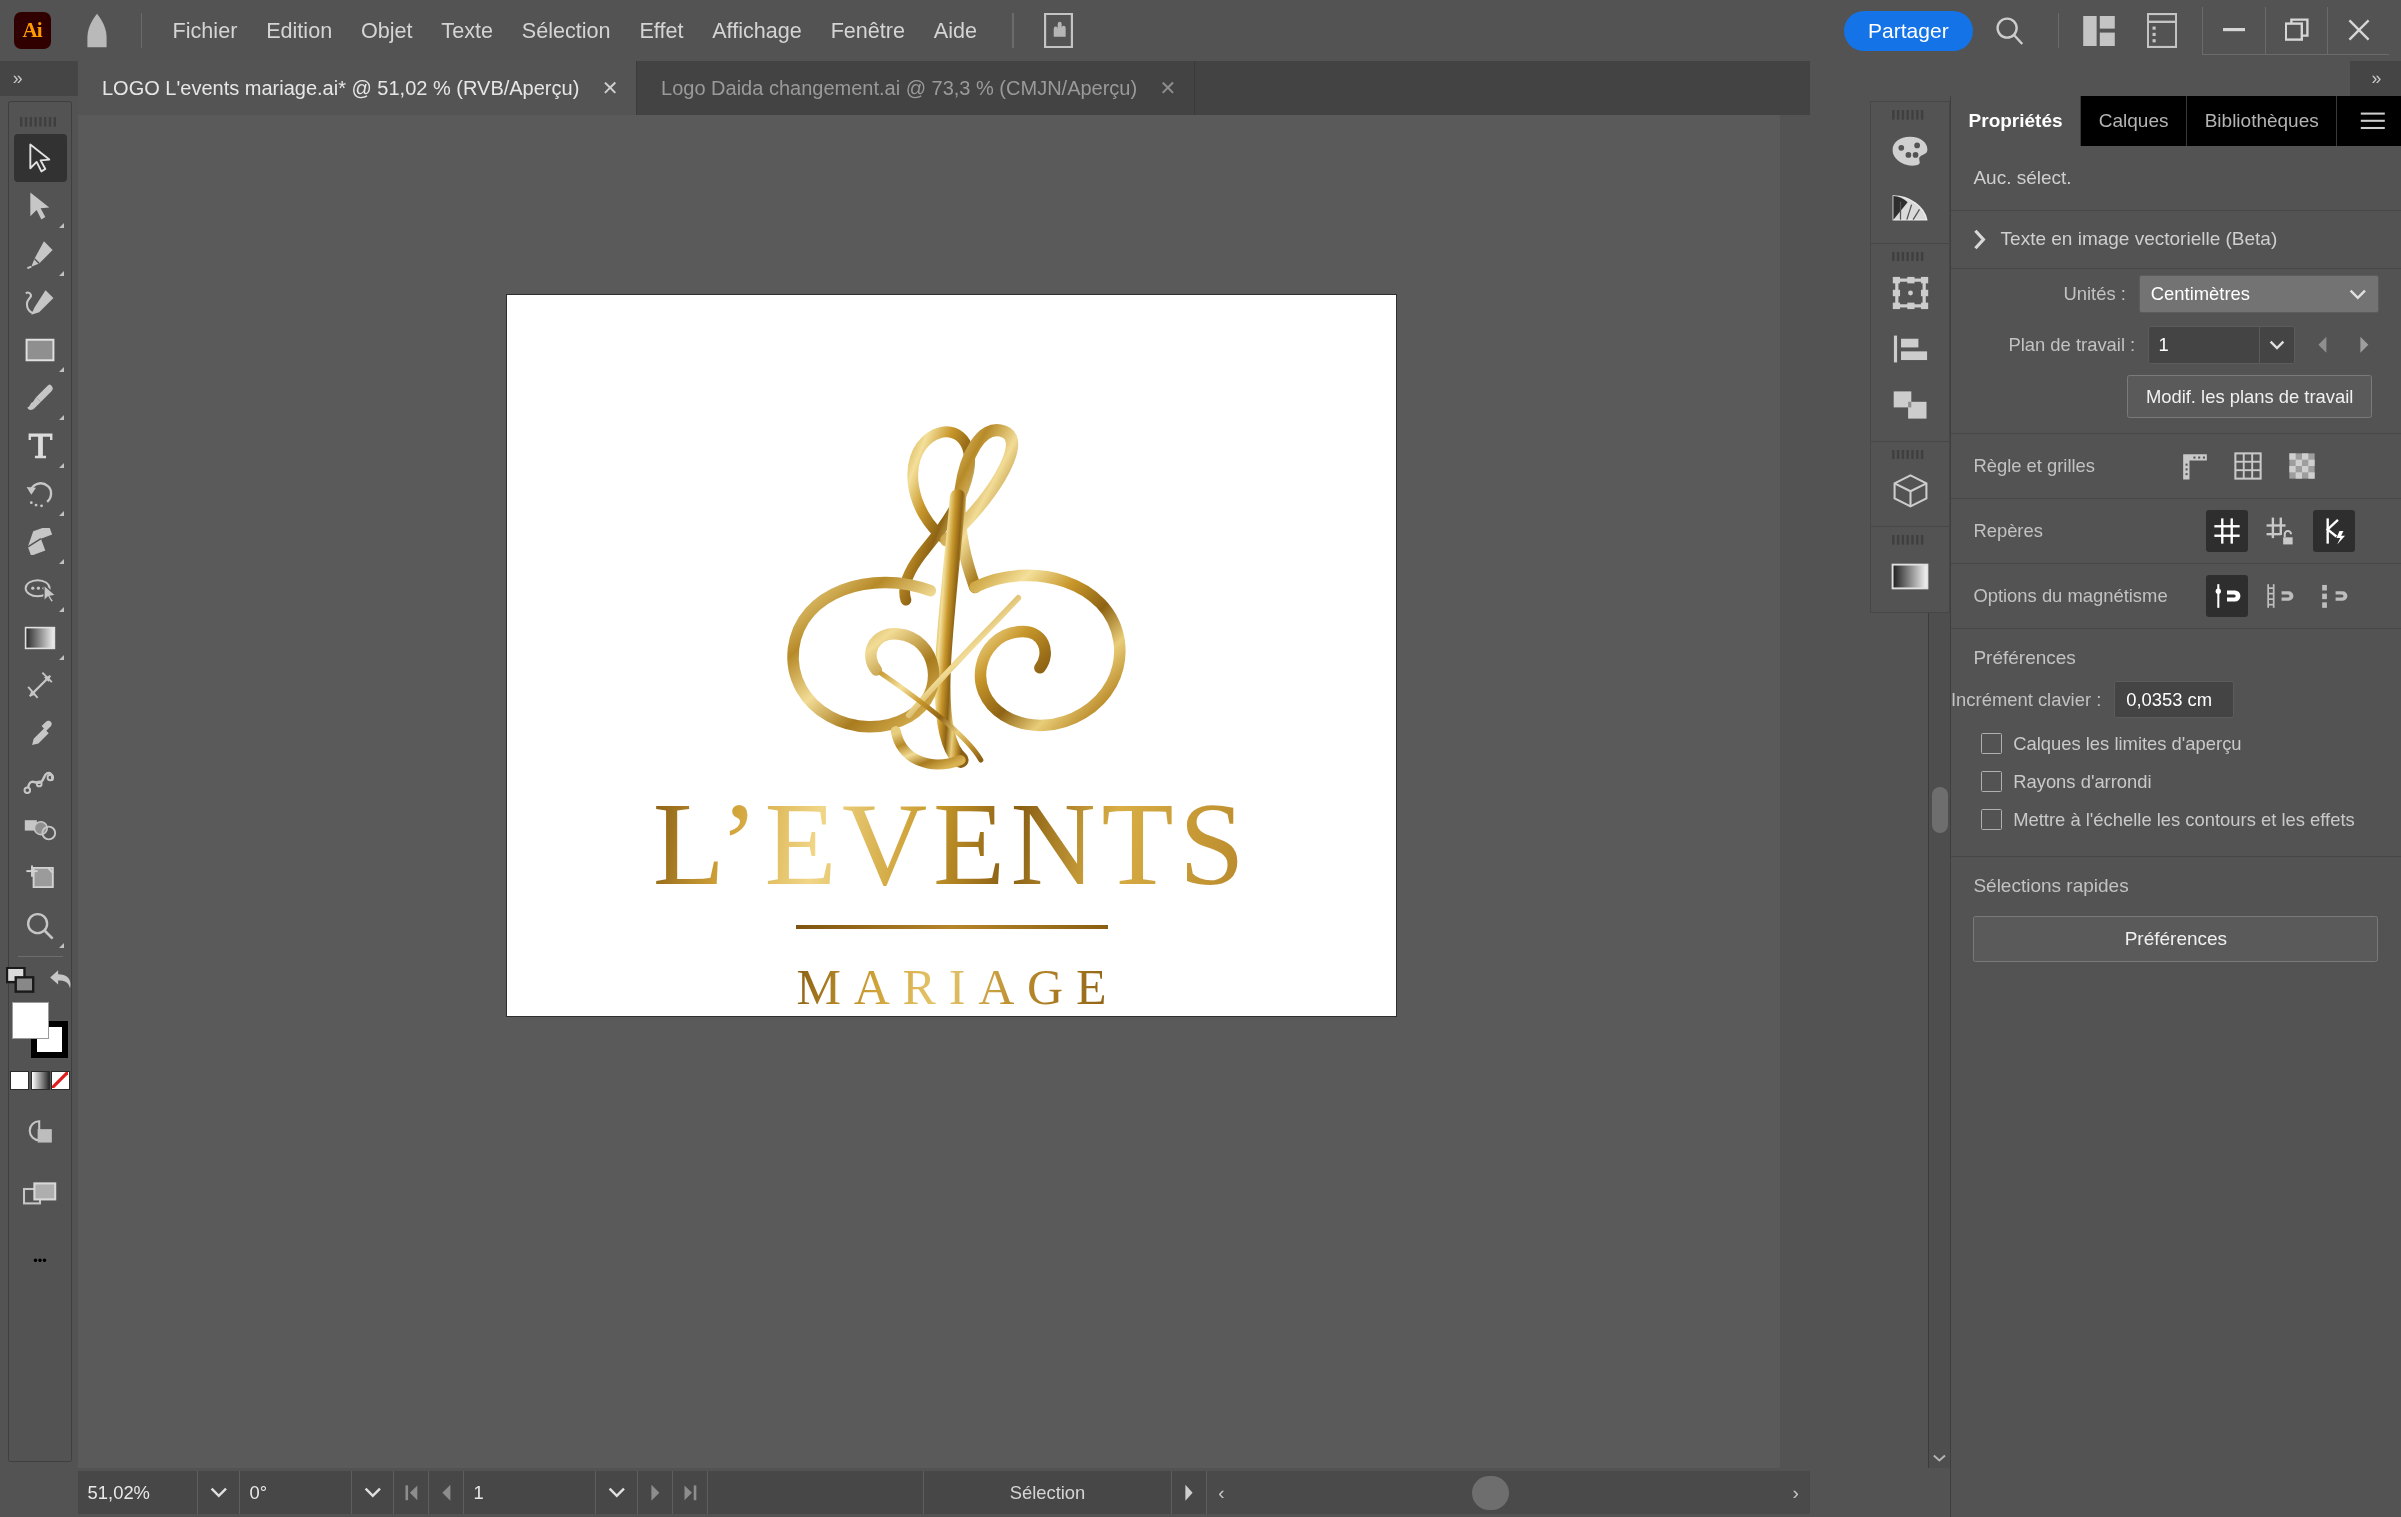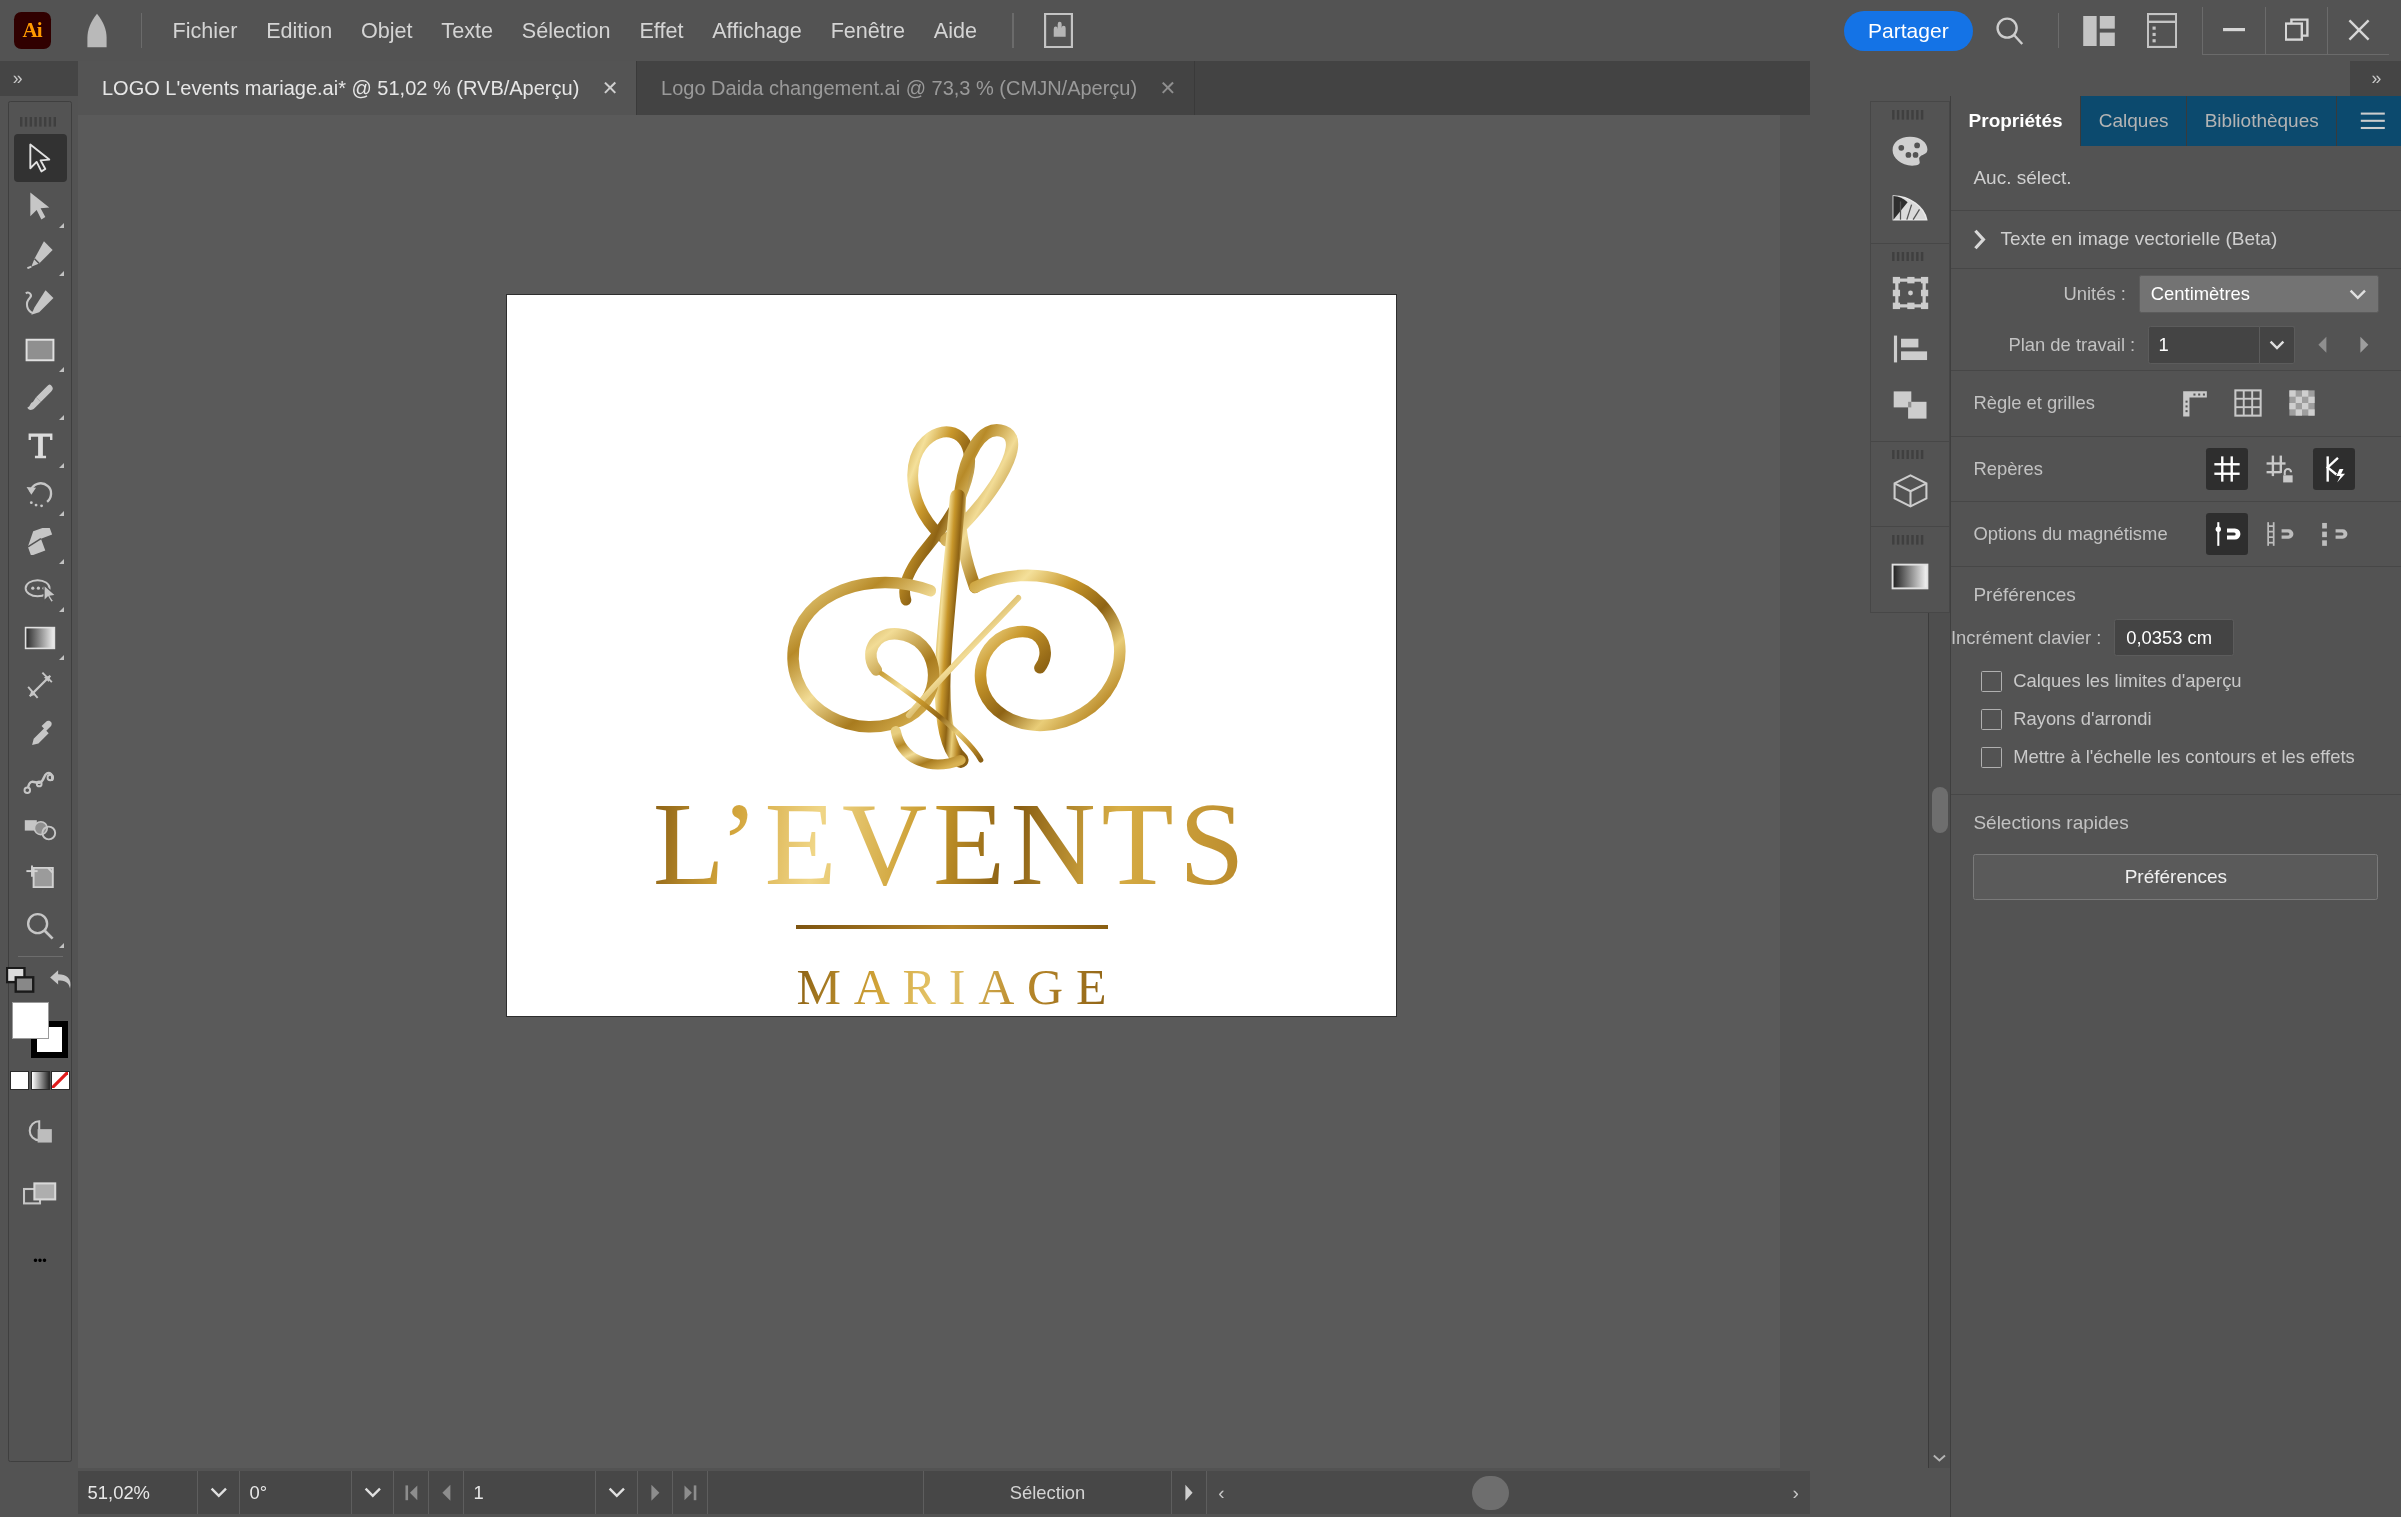--- a/index.html
+++ b/index.html
@@ -226,21 +226,21 @@
 
   
   .rightpanel {
     position: absolute; top: 96px; right: 0;
     width: 451px; height: 1422px;
     background: #535353;
     border-left: 0.8px solid #3f3f3f;
   }
   .panel-tabs {
     display: flex; align-items: stretch; height: 50px;
-    background: #0c4a6e;
+    background: #000000;
   }
   .ptab {
     padding: 0 17.6px; display:flex; align-items:center;
     font-size: 19px; color: #b4b4b4; cursor: pointer;
     border-right: 0.8px solid #3a3a3a;
   }
   .ptab.active { background: #535353; color: #fff; font-weight: bold; }
   .ptab-menu {
     margin-left: auto; width: 56px; display:flex; align-items:center; justify-content:center;
     color: #c8c8c8;
@@ -884,20 +884,23 @@
               <path d="M13 1 L3 11 L13 21 Z" fill="#8f8f8f"></path>
             </svg>
         </div>
         <div class="arrowbtn">
           <svg width="12.8" height="17.6" viewBox="0 0 16 22">
               <path d="M3 1 L13 11 L3 21 Z" fill="#9e9e9e"></path>
             </svg>
         </div>
       </div>
 
+      <div style="display:flex; justify-content:flex-end; padding: 4.8px 29px 14.4px;">
+        <button class="wide-btn" style="margin:0;">Modif. les plans de travail</button>
+      </div>
 
       <div class="p-divider"></div>
 
       <div class="icon-row">
         <span class="lbl">Règle et grilles</span>
         <div class="icons" style="margin-right:56px;">
           <div class="ibtn">
             <svg width="30" height="30" viewBox="0 0 38 38">
                 <path d="M4 36 L4 4 L34 4 L34 12 L12 12 L12 36 Z" fill="#c9c9c9"></path>
                 <g fill="#535353">

